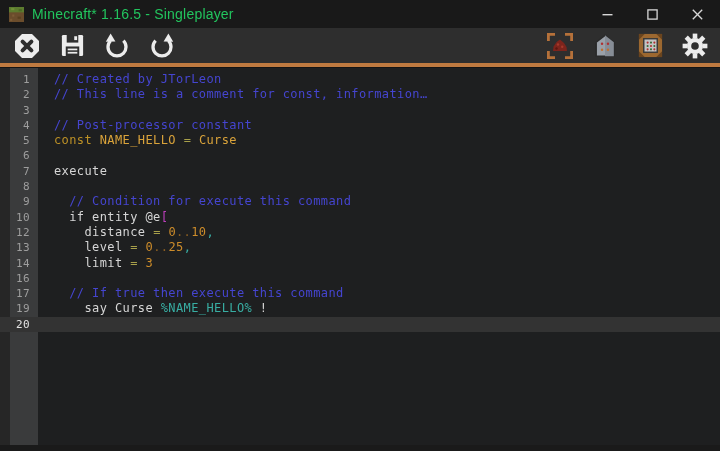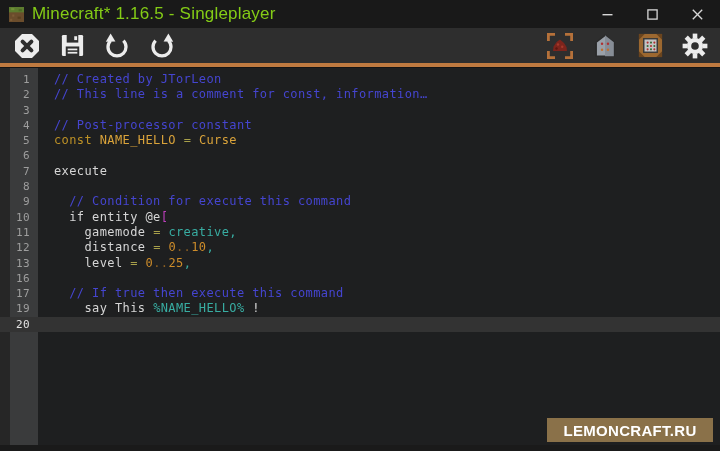--- a/index.html
+++ b/index.html
@@ -8,21 +8,21 @@
     background:#1e1f20;
     font-family:"Liberation Sans", sans-serif;
     -webkit-font-smoothing:antialiased;
     position:relative;
   }
   
   .titlebar{
     height:28px;background:#191919;display:flex;align-items:center;
   }
   .titlebar .appicon{width:15px;height:15px;margin:0 8px 0 9px;flex:0 0 auto;}
-  .titlebar .title{color:#84cc16;font-size:17px;letter-spacing:.2px;flex:1;}
+  .titlebar .title{color:#22c55e;font-size:14px;letter-spacing:.2px;flex:1;}
   .winbtn{width:45px;height:28px;display:flex;align-items:center;justify-content:center;flex:0 0 auto;}
   .winbtn svg{display:block;}
   
   .toolbar{
     height:35px;background:#2e2e2e;display:flex;align-items:center;
     padding:0 10px 0 12px;box-sizing:border-box;
   }
   .tb-group{display:flex;align-items:center;gap:15px;}
   .tb-spacer{flex:1;}
   .tb-btn{width:30px;height:30px;display:flex;align-items:center;justify-content:center;}
@@ -195,23 +195,22 @@
       <div class="code-row"><span class="ln">1</span><span class="src"><span class="src-inner"><span style="color: rgb(69, 69, 208);">// Created by JTorLeon</span></span></span></div>
       <div class="code-row"><span class="ln">2</span><span class="src"><span class="src-inner"><span style="color: rgb(69, 69, 208);">// This line is a comment for const, information…</span></span></span></div>
       <div class="code-row"><span class="ln">3</span><span class="src"><span class="src-inner"></span></span></div>
       <div class="code-row"><span class="ln">4</span><span class="src"><span class="src-inner"><span style="color: rgb(69, 69, 208);">// Post-processor constant</span></span></span></div>
       <div class="code-row"><span class="ln">5</span><span class="src"><span class="src-inner"><span style="color: rgb(189, 145, 38);">const </span><span style="color: rgb(218, 163, 58);">NAME_HELLO</span><span style="color: rgb(214, 214, 214);"> </span><span style="color: rgb(168, 160, 74);">=</span><span style="color: rgb(214, 214, 214);"> </span><span style="color: rgb(218, 163, 58);">Curse</span></span></span></div>
       <div class="code-row"><span class="ln">6</span><span class="src"><span class="src-inner"></span></span></div>
       <div class="code-row"><span class="ln">7</span><span class="src"><span class="src-inner"><span style="color: rgb(214, 214, 214);">execute</span></span></span></div>
       <div class="code-row"><span class="ln">8</span><span class="src"><span class="src-inner"></span></span></div>
       <div class="code-row"><span class="ln">9</span><span class="src"><span class="src-inner"><span style="color: rgb(69, 69, 208);">  // Condition for execute this command</span></span></span></div>
       <div class="code-row"><span class="ln">10</span><span class="src"><span class="src-inner"><span style="color: rgb(214, 214, 214);">  if entity @e</span><span style="color: rgb(191, 63, 191);">[</span></span></span></div>
-      <div class="code-row"><span class="ln">11</span><span class="src"><span class="src-inner"><span style="color: rgb(214, 214, 214);">    gamemode </span><span style="color: rgb(168, 160, 74);">= </span><span style="color: rgb(56, 173, 162);">creative,</span></span></span></div>
       <div class="code-row"><span class="ln">12</span><span class="src"><span class="src-inner"><span style="color: rgb(214, 214, 214);">    distance </span><span style="color: rgb(168, 160, 74);">= </span><span style="color: rgb(205, 140, 42);">0</span><span style="color: rgb(138, 94, 34);">..</span><span style="color: rgb(205, 140, 42);">10</span><span style="color: rgb(56, 173, 162);">,</span></span></span></div>
       <div class="code-row"><span class="ln">13</span><span class="src"><span class="src-inner"><span style="color: rgb(214, 214, 214);">    level </span><span style="color: rgb(168, 160, 74);">= </span><span style="color: rgb(205, 140, 42);">0</span><span style="color: rgb(138, 94, 34);">..</span><span style="color: rgb(205, 140, 42);">25</span><span style="color: rgb(56, 173, 162);">,</span></span></span></div>
+      <div class="code-row"><span class="ln">14</span><span class="src"><span class="src-inner"><span style="color: rgb(214, 214, 214);">    limit </span><span style="color: rgb(168, 160, 74);">= </span><span style="color: rgb(205, 140, 42);">3</span></span></span></div>
       <div class="code-row"><span class="ln">16</span><span class="src"><span class="src-inner"></span></span></div>
       <div class="code-row"><span class="ln">17</span><span class="src"><span class="src-inner"><span style="color: rgb(69, 69, 208);">  // If true then execute this command</span></span></span></div>
-      <div class="code-row"><span class="ln">19</span><span class="src"><span class="src-inner"><span style="color: rgb(214, 214, 214);">    say This </span><span style="color: rgb(56, 173, 162);">%NAME_HELLO%</span><span style="color: rgb(214, 214, 214);"> !</span></span></span></div>
+      <div class="code-row"><span class="ln">19</span><span class="src"><span class="src-inner"><span style="color: rgb(214, 214, 214);">    say Curse </span><span style="color: rgb(56, 173, 162);">%NAME_HELLO%</span><span style="color: rgb(214, 214, 214);"> !</span></span></span></div>
       <div class="code-row active"><span class="ln">20</span><span class="src"><span class="src-inner"></span></span></div>
     </div>
-  <div class="watermark" style="background: rgb(138, 113, 73);">LEMONCRAFT.RU</div>
 </div>
 <div class="bottomstrip"></div>
 
 </body></html>

